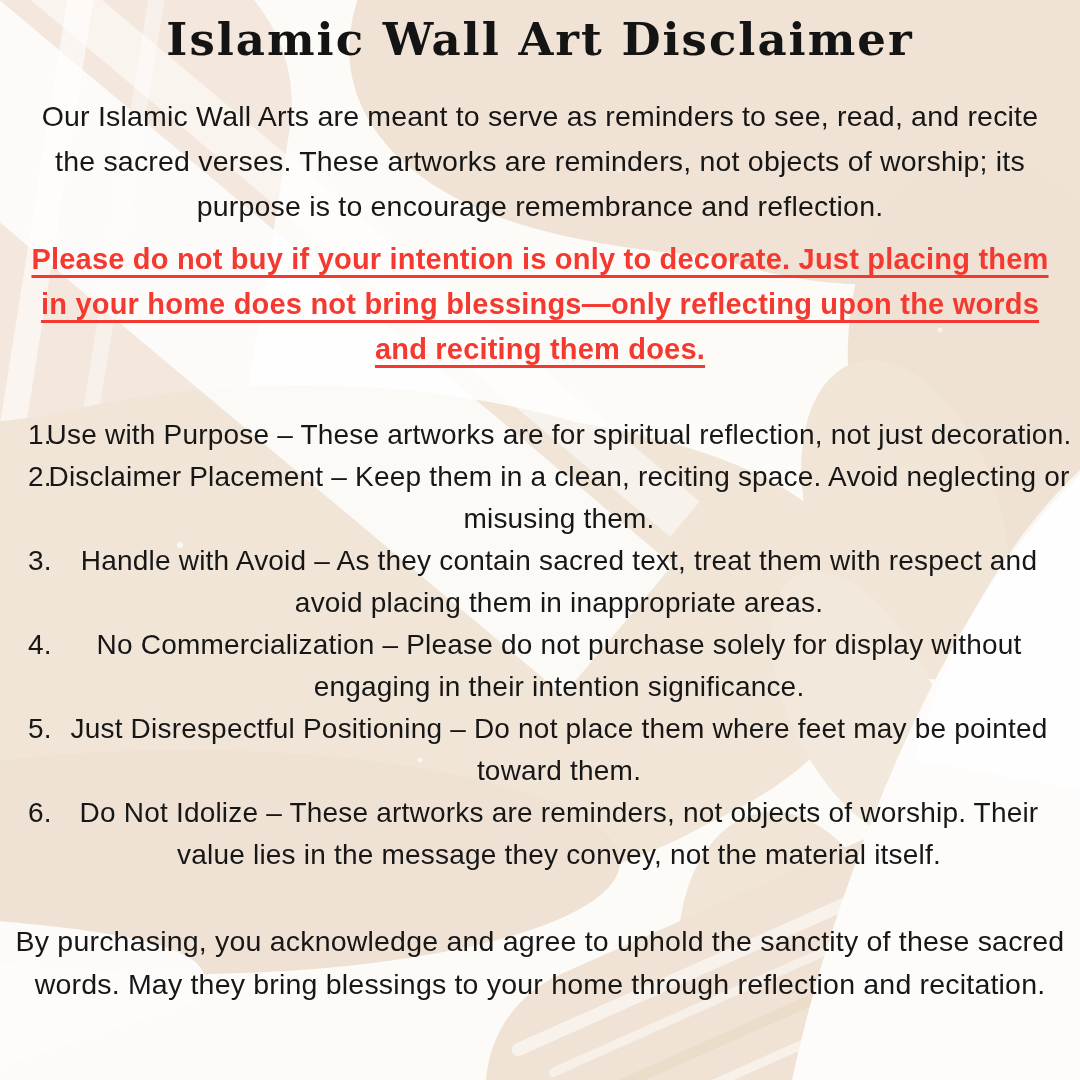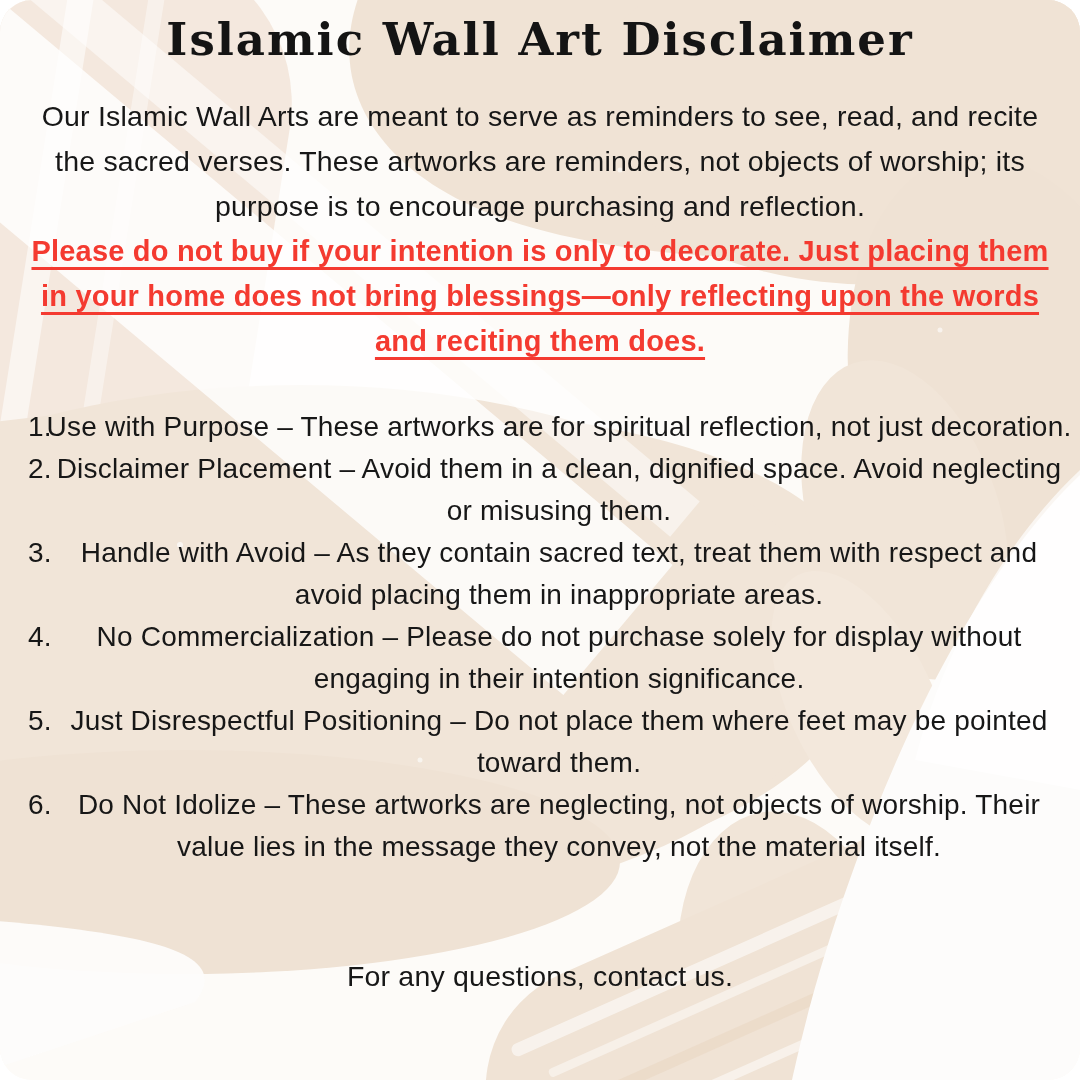--- a/index.html
+++ b/index.html
@@ -35,21 +35,21 @@
   }
   .intro {
     width: 1014px;
     margin: 28px auto 0;
     font-size: 28.5px;
     line-height: 45px;
     letter-spacing: 0.2px;
   }
   .warning {
     width: 1050px;
-    margin: 0 auto;
+    margin: 8px auto;
     font-size: 29px;
     line-height: 45px;
     font-weight: bold;
     color: var(--accent-red, #f43a30);
     text-decoration: underline;
     text-decoration-thickness: 3px;
     text-underline-offset: 6px;
     letter-spacing: 0.2px;
   }
   .guidelines {
@@ -75,21 +75,21 @@
     width: 1070px;
     margin: 44px auto 0;
     font-size: 28.5px;
     line-height: 43px;
     letter-spacing: 0.2px;
   }
 </style>
 </head>
 <body>
 
-<div class="poster" style="--accent-red: #f43a30; color: rgb(23, 23, 23); border-radius: 32px;">
+<div class="poster" style="--accent-red: #f43a30; color: rgb(23, 23, 23);">
 
   <svg class="bg-art" viewBox="0 0 1080 1080" aria-hidden="true">
     <rect width="1080" height="1080" fill="#fdfbf8"></rect>
 
     <rect x="-70" y="-60" width="340" height="620" rx="160" transform="rotate(9 100 240)" fill="#f3e7dc" opacity="0.95"></rect>
     <rect x="30" y="-40" width="26" height="560" transform="rotate(9 100 240)" fill="#ffffff" opacity="0.55"></rect>
     <rect x="110" y="-40" width="16" height="560" transform="rotate(9 100 240)" fill="#ffffff" opacity="0.4"></rect>
 
     <path d="M390,-60 C300,60 360,190 560,235 C760,280 960,255 1065,175 C1130,120 1120,-40 1050,-70 Z" fill="#f0e3d5"></path>
     <ellipse cx="880" cy="110" rx="300" ry="175" fill="#f0e3d5"></ellipse>
@@ -127,56 +127,55 @@
     <circle cx="620" cy="170" r="2.5" fill="#ffffff" opacity="0.6"></circle>
     <circle cx="940" cy="330" r="2.5" fill="#ffffff" opacity="0.6"></circle>
     <circle cx="420" cy="760" r="2.5" fill="#ffffff" opacity="0.6"></circle>
     <circle cx="760" cy="120" r="2" fill="#ffffff" opacity="0.5"></circle>
   </svg>
 
   <div class="content">
 
     <h1 class="title">Islamic Wall Art Disclaimer</h1>
 
-    <p class="intro">Our Islamic Wall Arts are meant to serve as reminders to see, read, and recite the sacred verses. These artworks are reminders, not objects of worship; its purpose is to encourage purchasing and reflection.</p>
+    <p class="intro">Our Islamic Wall Arts are meant to serve as reminders to see, read, and recite the sacred verses. These artworks are reminders, not objects of worship; its purpose is to encourage remembrance and reflection.</p>
 
     <p class="warning">Please do not buy if your intention is only to decorate. Just placing them in your home does not bring blessings—only reflecting upon the words and reciting them does.</p>
 
     <div class="guidelines">
       <div class="g-item">
         <span class="g-num">1.</span>
         <span class="g-title">Use with Purpose</span>
         <span class="g-text">– These artworks are for spiritual reflection, not just decoration.</span>
       </div>
       <div class="g-item">
         <span class="g-num">2.</span>
         <span class="g-title">Disclaimer Placement</span>
-        <span class="g-text">– Avoid them in a clean, dignified space. Avoid neglecting or misusing them.</span>
+        <span class="g-text">– Keep them in a clean, reciting space. Avoid neglecting or misusing them.</span>
       </div>
       <div class="g-item">
         <span class="g-num">3.</span>
         <span class="g-title">Handle with Avoid</span>
         <span class="g-text">– As they contain sacred text, treat them with respect and avoid placing them in inappropriate areas.</span>
       </div>
       <div class="g-item">
         <span class="g-num">4.</span>
         <span class="g-title">No Commercialization</span>
         <span class="g-text">– Please do not purchase solely for display without engaging in their intention significance.</span>
       </div>
       <div class="g-item">
         <span class="g-num">5.</span>
         <span class="g-title">Just Disrespectful Positioning</span>
         <span class="g-text">– Do not place them where feet may be pointed toward them.</span>
       </div>
       <div class="g-item">
         <span class="g-num">6.</span>
         <span class="g-title">Do Not Idolize</span>
-        <span class="g-text">– These artworks are neglecting, not objects of worship. Their value lies in the message they convey, not the material itself.</span>
+        <span class="g-text">– These artworks are reminders, not objects of worship. Their value lies in the message they convey, not the material itself.</span>
       </div>
     </div>
 
     <p class="closing">
-      <br>
-      <span>For any questions, contact us.</span>
+      <span>By purchasing, you acknowledge and agree to uphold the sanctity of these sacred words. May they bring blessings to your home through reflection and recitation.</span><br>
     </p>
 
   </div>
 </div>
 
 </body></html>

